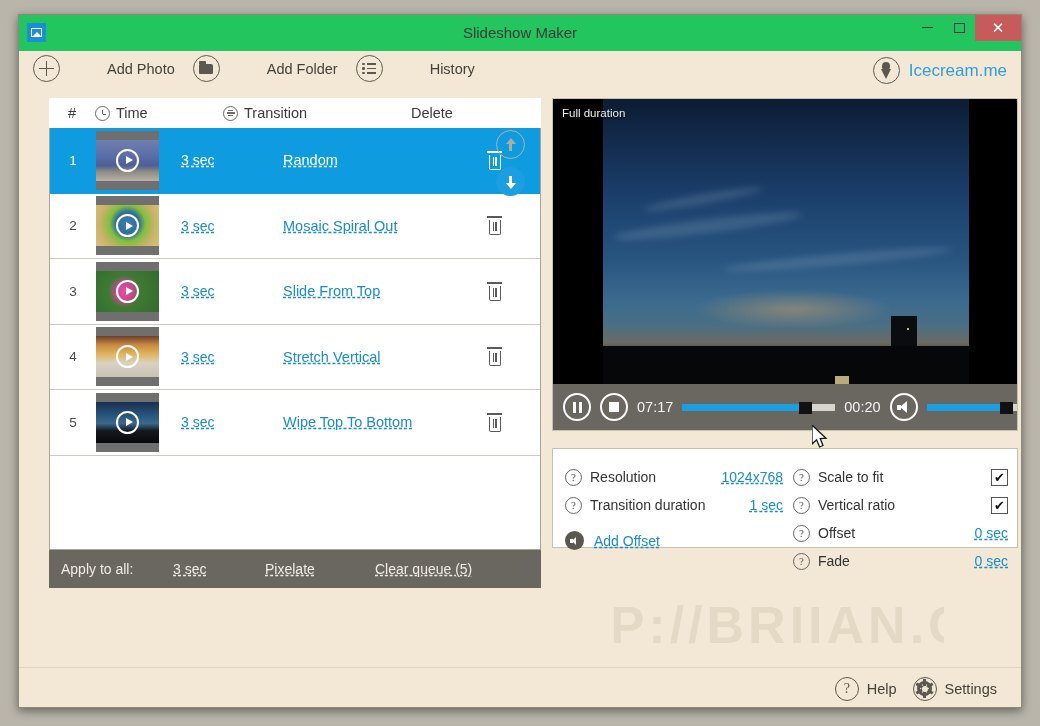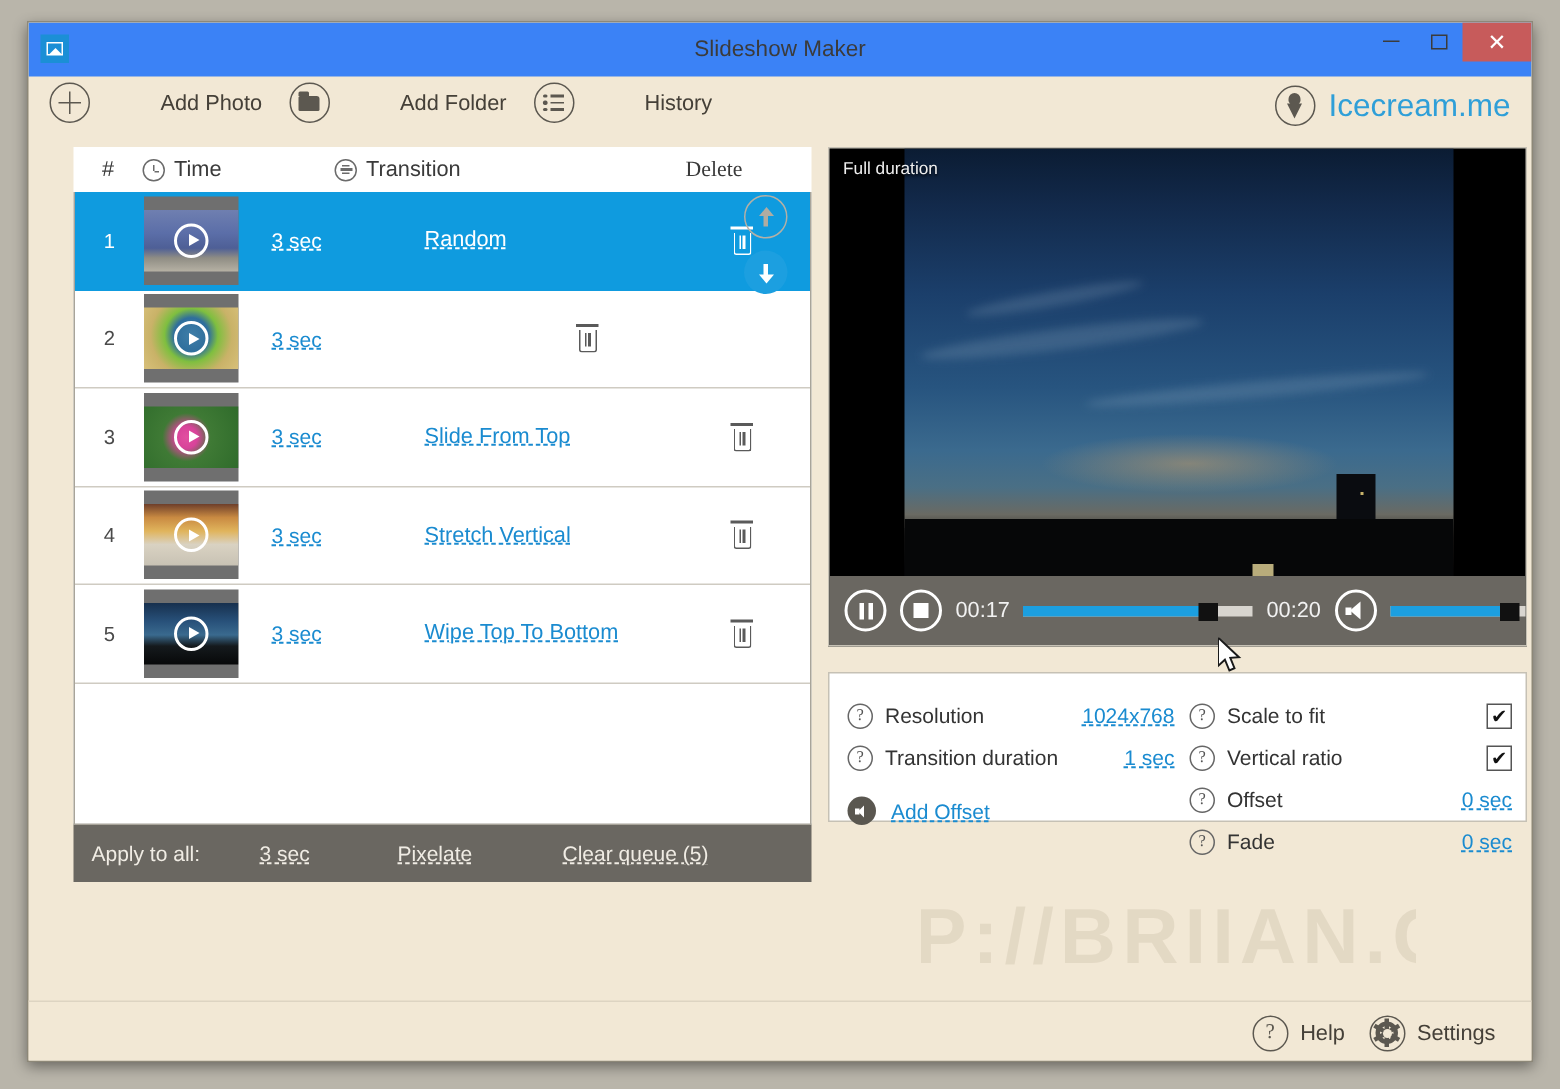--- a/index.html
+++ b/index.html
@@ -16,21 +16,21 @@
     background: #f2e8d5;
     border: 1px solid #8d8878;
     box-shadow: 0 3px 9px rgba(0,0,0,.45);
     overflow: hidden;
   }
 
   
   .titlebar {
     position: relative;
     height: 36px;
-    background: #3b82f6;
+    background: #22c55e;
     text-decoration: underline;
   }
   .app-icon {
     position: absolute; left: 8px; top: 8px;
     width: 19px; height: 19px;
     background: #1b8fd6;
     display: flex; align-items: center; justify-content: center;
   }
   .app-icon .inner {
     width: 11px; height: 9px;
@@ -91,39 +91,39 @@
   .brand .cone { position: relative; width: 10px; height: 17px; }
   .brand .cone .scoop {
     position:absolute; top:0; left:1px; width:8px;height:8px;border-radius:50% 50% 40% 40%;
     background:#5c5850;
   }
   .brand .cone .tri {
     position:absolute; top:7px; left:0;
     width:0;height:0;border-left:5px solid transparent;border-right:5px solid transparent;
     border-top:10px solid #5c5850;
   }
-  .brand-label { font-size: 21px; color: #2f9fd8; }
+  .brand-label { font-size: 17px; color: #2f9fd8; }
 
   
   .main { position: relative; height: 514px; }
 
   
   .list-wrap {
     position: absolute; left: 30px; top: 0; width: 492px; height: 490px;
     display: flex; flex-direction: column;
   }
   .list-head {
     height: 30px; background: #fff;
     display: flex; align-items: center;
     font-size: 14.5px; color: #3a3a3a;
   }
   .lh-num { width: 46px; text-align: center; }
   .lh-time { width: 128px; display:flex; align-items:center; gap:6px; }
   .lh-trans { width: 170px; display:flex; align-items:center; gap:6px; }
-  .lh-del { flex: 1; text-align: center; padding-left: 18px; font-family: Liberation Serif, serif;}
+  .lh-del { flex: 1; text-align: left; padding-left: 18px;}
   .hicon {
     width: 15px; height: 15px; border-radius: 50%;
     border: 1.3px solid #6b6b6b; display:inline-flex; align-items:center;justify-content:center;
     flex: none; position: relative;
   }
   .clock-h { position:absolute;width:1.2px;height:4px;background:#6b6b6b;top:3px;left:6.2px;}
   .clock-m { position:absolute;width:3px;height:1.2px;background:#6b6b6b;top:7px;left:6.5px;}
   .trans-glyph { display:flex;flex-direction:column;gap:1.2px;align-items:center;}
   .trans-glyph s { width:8px;height:1.3px;background:#6b6b6b;display:block;text-decoration:none;}
   .trans-glyph s:nth-child(1){width:5px;}
@@ -442,20 +442,21 @@
             </div>
         </div>
 
         <div class="row">
           <div class="r-num">2</div>
           <div class="thumb">
             <span class="pic" style="background:radial-gradient(circle at 50% 45%,#3f7ea8 0%,#2f6e9c 30%,#7fbf3f 46%,#c9b268 70%,#d8c07a 100%);"></span>
             <span class="play"></span>
           </div>
           <div class="r-time"><span class="lnk">3 sec</span></div>
+          <div class="r-trans"><span class="lnk">Mosaic Spiral Out</span></div>
           <div class="r-del">
               <span class="trash">
                 <span class="body2"></span>
               </span>
             </div>
         </div>
 
         <div class="row">
           <div class="r-num">3</div>
           <div class="thumb">
@@ -554,21 +555,21 @@
         <div class="pbar">
           <div class="pbtn">
               <span class="pause-g">
                 <i></i>
                 <i></i>
               </span>
             </div>
           <div class="pbtn">
               <span class="stop-g"></span>
             </div>
-          <div class="ptime">00:17</div>
+          <div class="ptime">07:17</div>
           <div class="track seek">
             <span class="fill" id="seekFill" style="width: 124.05px;"></span>
               <span class="knob" id="seekKnob" style="left: 117.05px;"></span>
           </div>
           <div class="ptime">00:20</div>
           <div class="pbtn">
               <span class="spk-g">
                 <span class="box"></span>
                 <span class="tri"></span>
               </span>

